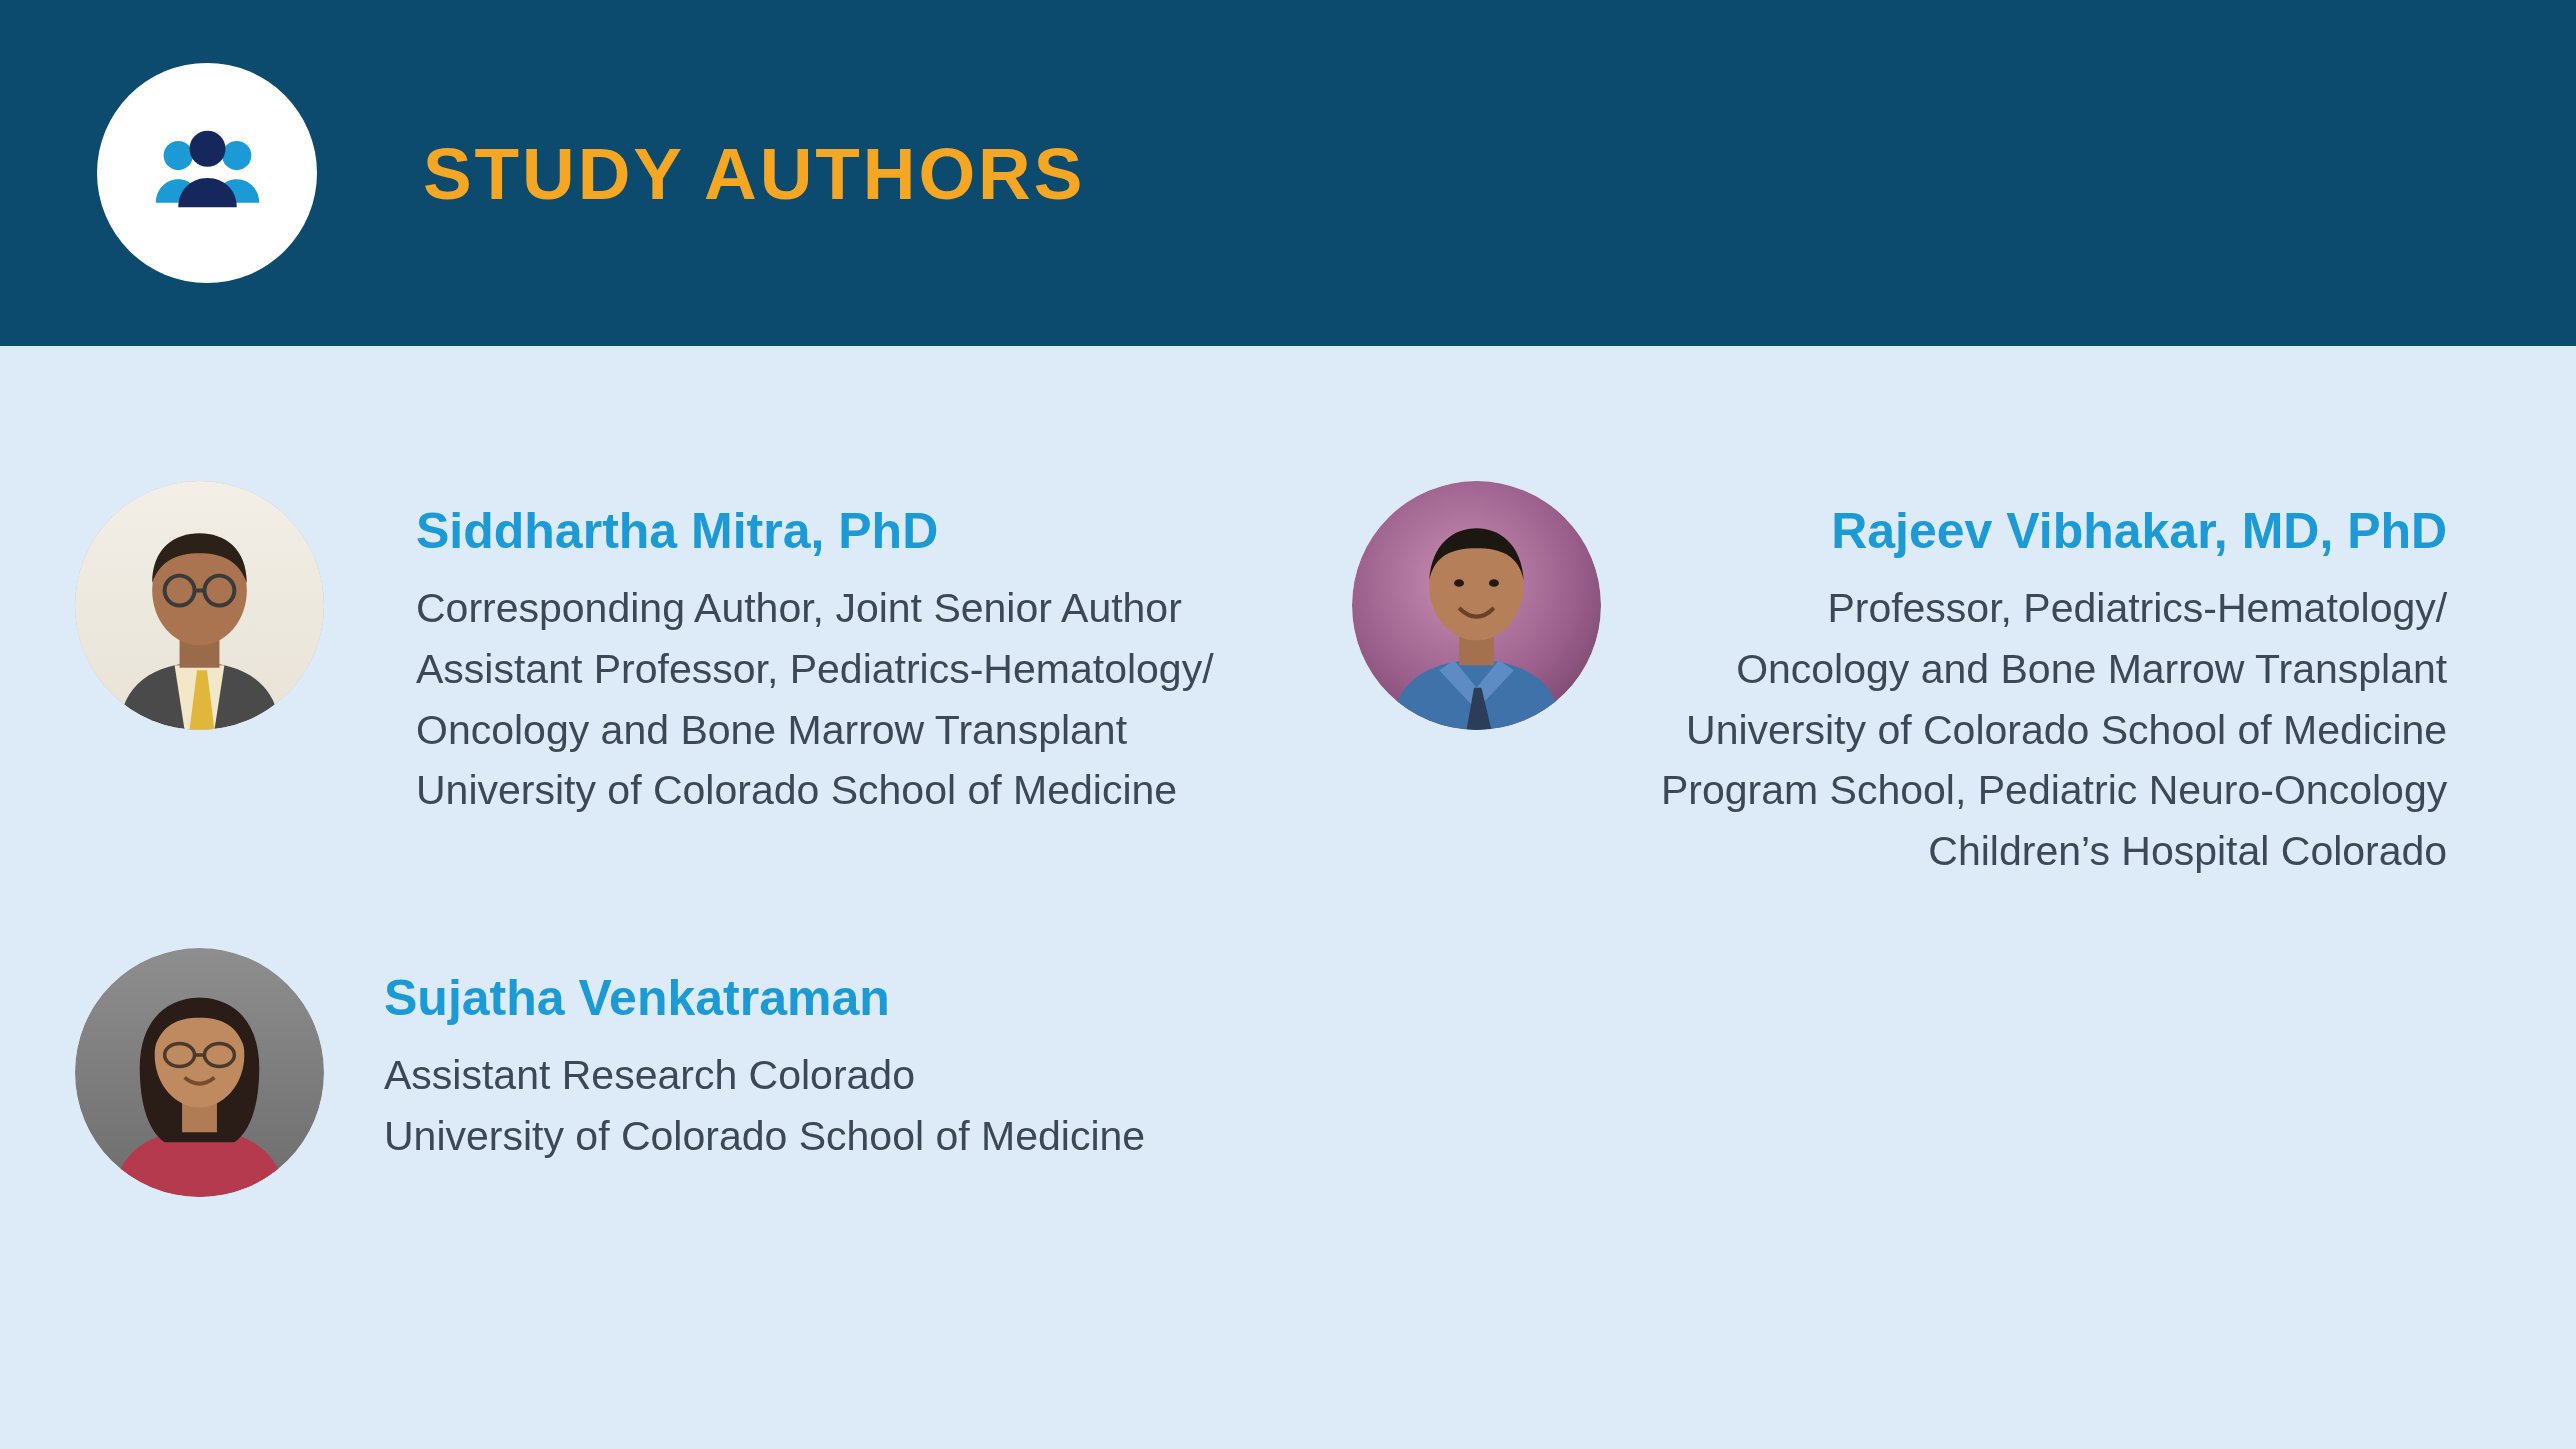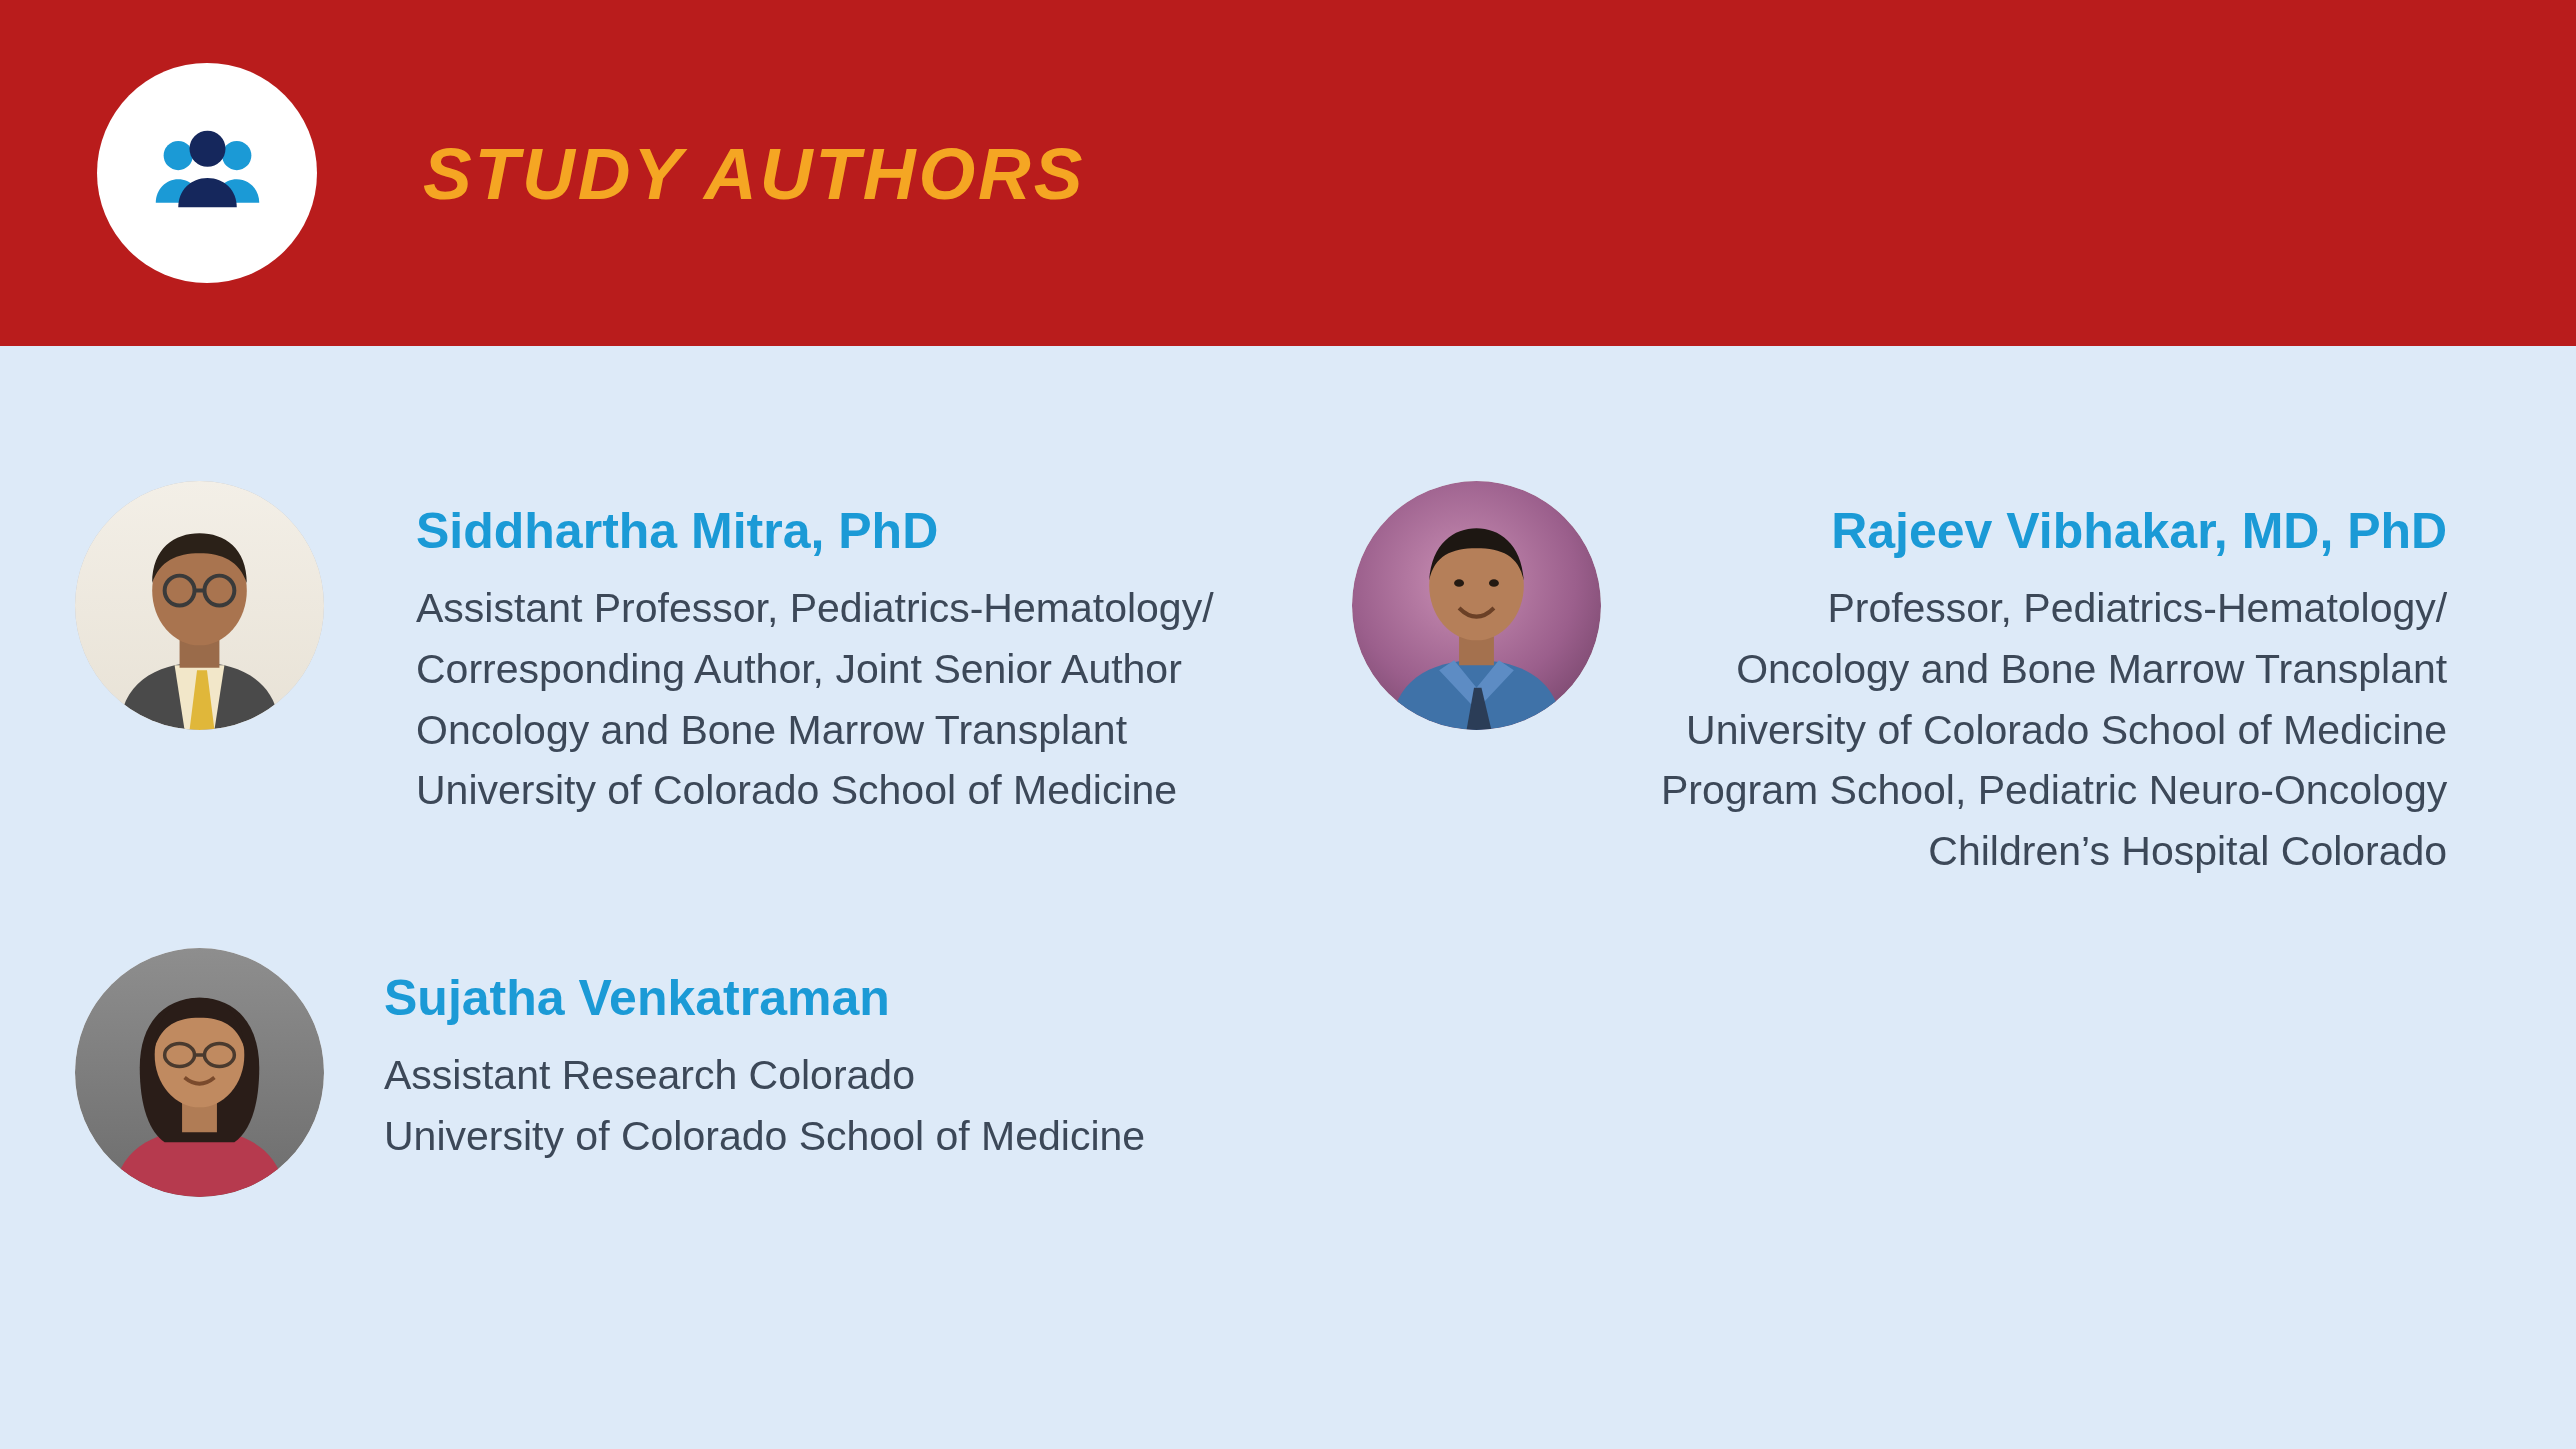--- a/index.html
+++ b/index.html
@@ -20,24 +20,23 @@
     background: #ddeaf8;
   }
 
   
   .header {
     position: absolute;
     top: 0;
     left: 0;
     width: 2576px;
     height: 346px;
-    background: #b91c1c;
+    background: #0c4a6e;
     display: flex;
     align-items: center;
-    font-style: italic;
   }
   .header-badge {
     width: 220px;
     height: 220px;
     border-radius: 50%;
     background: #ffffff;
     margin-left: 97px;
     display: flex;
     align-items: center;
     justify-content: center;
@@ -156,22 +155,22 @@
               <circle cx="42" cy="44" r="6"></circle>
               <circle cx="58" cy="44" r="6"></circle>
               <path d="M48 44h4"></path>
             </g>
           </g>
         </svg>
       </div>
       <div class="author-text">
         <div class="author-name">Siddhartha Mitra, PhD</div>
         <div class="author-lines">
+          <div>Corresponding Author, Joint Senior Author</div>
           <div>Assistant Professor, Pediatrics-Hematology/</div>
-          <div>Corresponding Author, Joint Senior Author</div>
           <div>Oncology and Bone Marrow Transplant</div>
           <div>University of Colorado School of Medicine</div>
         </div>
       </div>
     </div>
 
     <div class="author author-2">
       <div class="avatar">
         <svg viewBox="0 0 100 100" aria-hidden="true">
           <defs>

